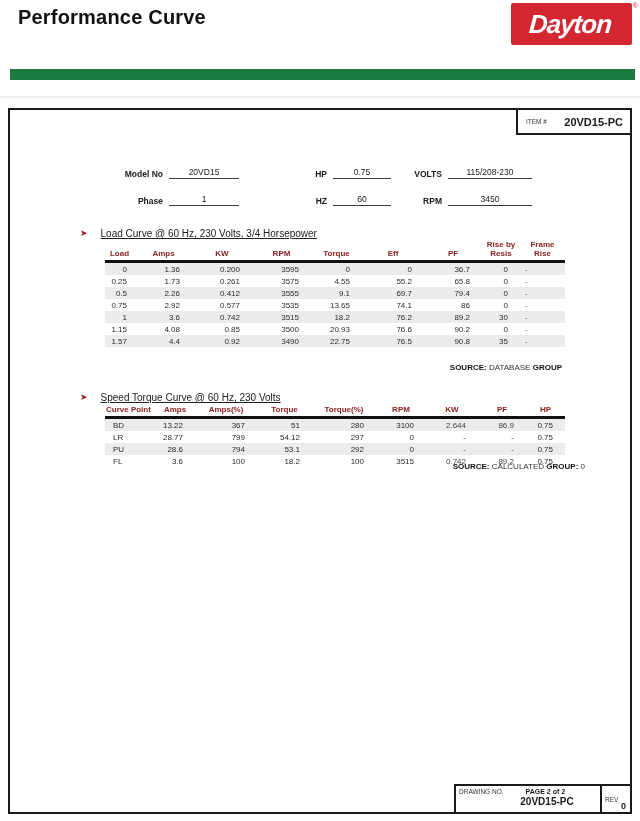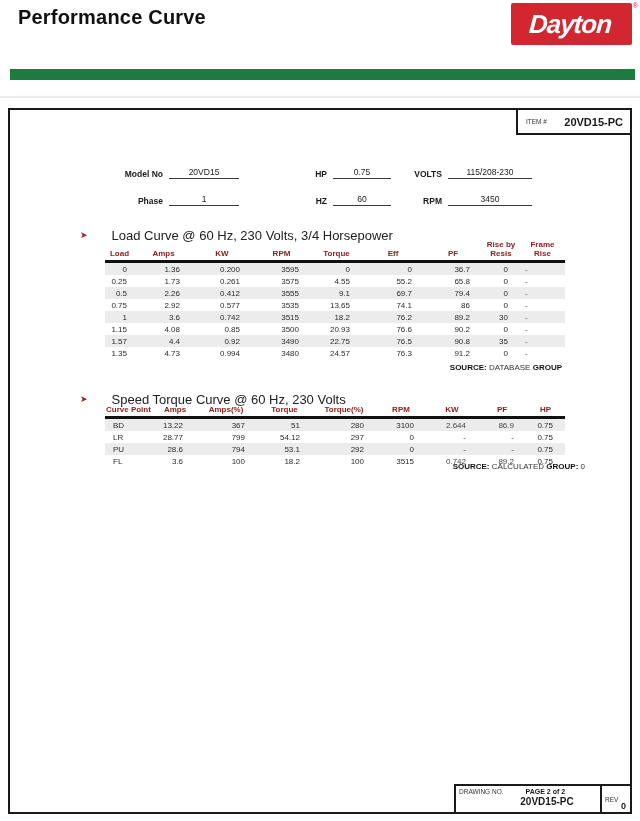--- a/index.html
+++ b/index.html
@@ -40,21 +40,21 @@
     font-size:8.5px; text-align:center; display:inline-block;
     border-bottom:1.5px solid #3a3a3a; margin-left:6px; padding-bottom:1px; color:#222;
   }
   .f-r1 { top:57px; } .f-r2 { top:84px; }
   .f-c1 { left:103px; } .f-c2 { left:295px; } .f-c3 { left:392px; }
   .f-c1 .flabel { width:50px; } .f-c2 .flabel { width:22px; } .f-c3 .flabel { width:40px; }
   .f-c1 .fvalue { width:70px; } .f-c2 .fvalue { width:58px; } .f-c3 .fvalue { width:84px; }
 
   .section-head { display:flex; align-items:center; }
   .sec-arrow { color:#a32020; font-size:9px; line-height:1; }
-  .sec-title { font-size:13px; color:#222; margin-left:24px; }
+  .sec-title { font-size:10px; color:#222; margin-left:13px;text-decoration:underline; }
   .sec1 { left:70px; top:118px; }
   .sec2 { left:70px; top:282px; }
 
   table { border-collapse:collapse; table-layout:fixed; width:460px; }
   th {
     color:#8b2121; font-weight:bold; font-size:8px; text-align:center;
     vertical-align:bottom; padding:1px 2px 2px 2px; border-bottom:3px solid #111;
     white-space:pre-line; line-height:1.15;
   }
   td { font-size:8px; color:#2b2b2b; text-align:right; padding:1.5px 12px 1.5px 2px; }
@@ -246,31 +246,20 @@
             <td>1.57</td>
             <td>4.4</td>
             <td>0.92</td>
             <td>3490</td>
             <td>22.75</td>
             <td>76.5</td>
             <td>90.8</td>
             <td>35</td>
             <td>-</td>
           </tr>
-          <tr>
-            <td>1.35</td>
-            <td>4.73</td>
-            <td>0.994</td>
-            <td>3480</td>
-            <td>24.57</td>
-            <td>76.3</td>
-            <td>91.2</td>
-            <td>0</td>
-            <td>-</td>
-          </tr>
         </tbody>
     </table>
   </div>
 
   <div class="abs source src1">
     <b>SOURCE:</b>
     <span>DATABASE</span>
     <b>GROUP</b><span></span>
   </div>
 

